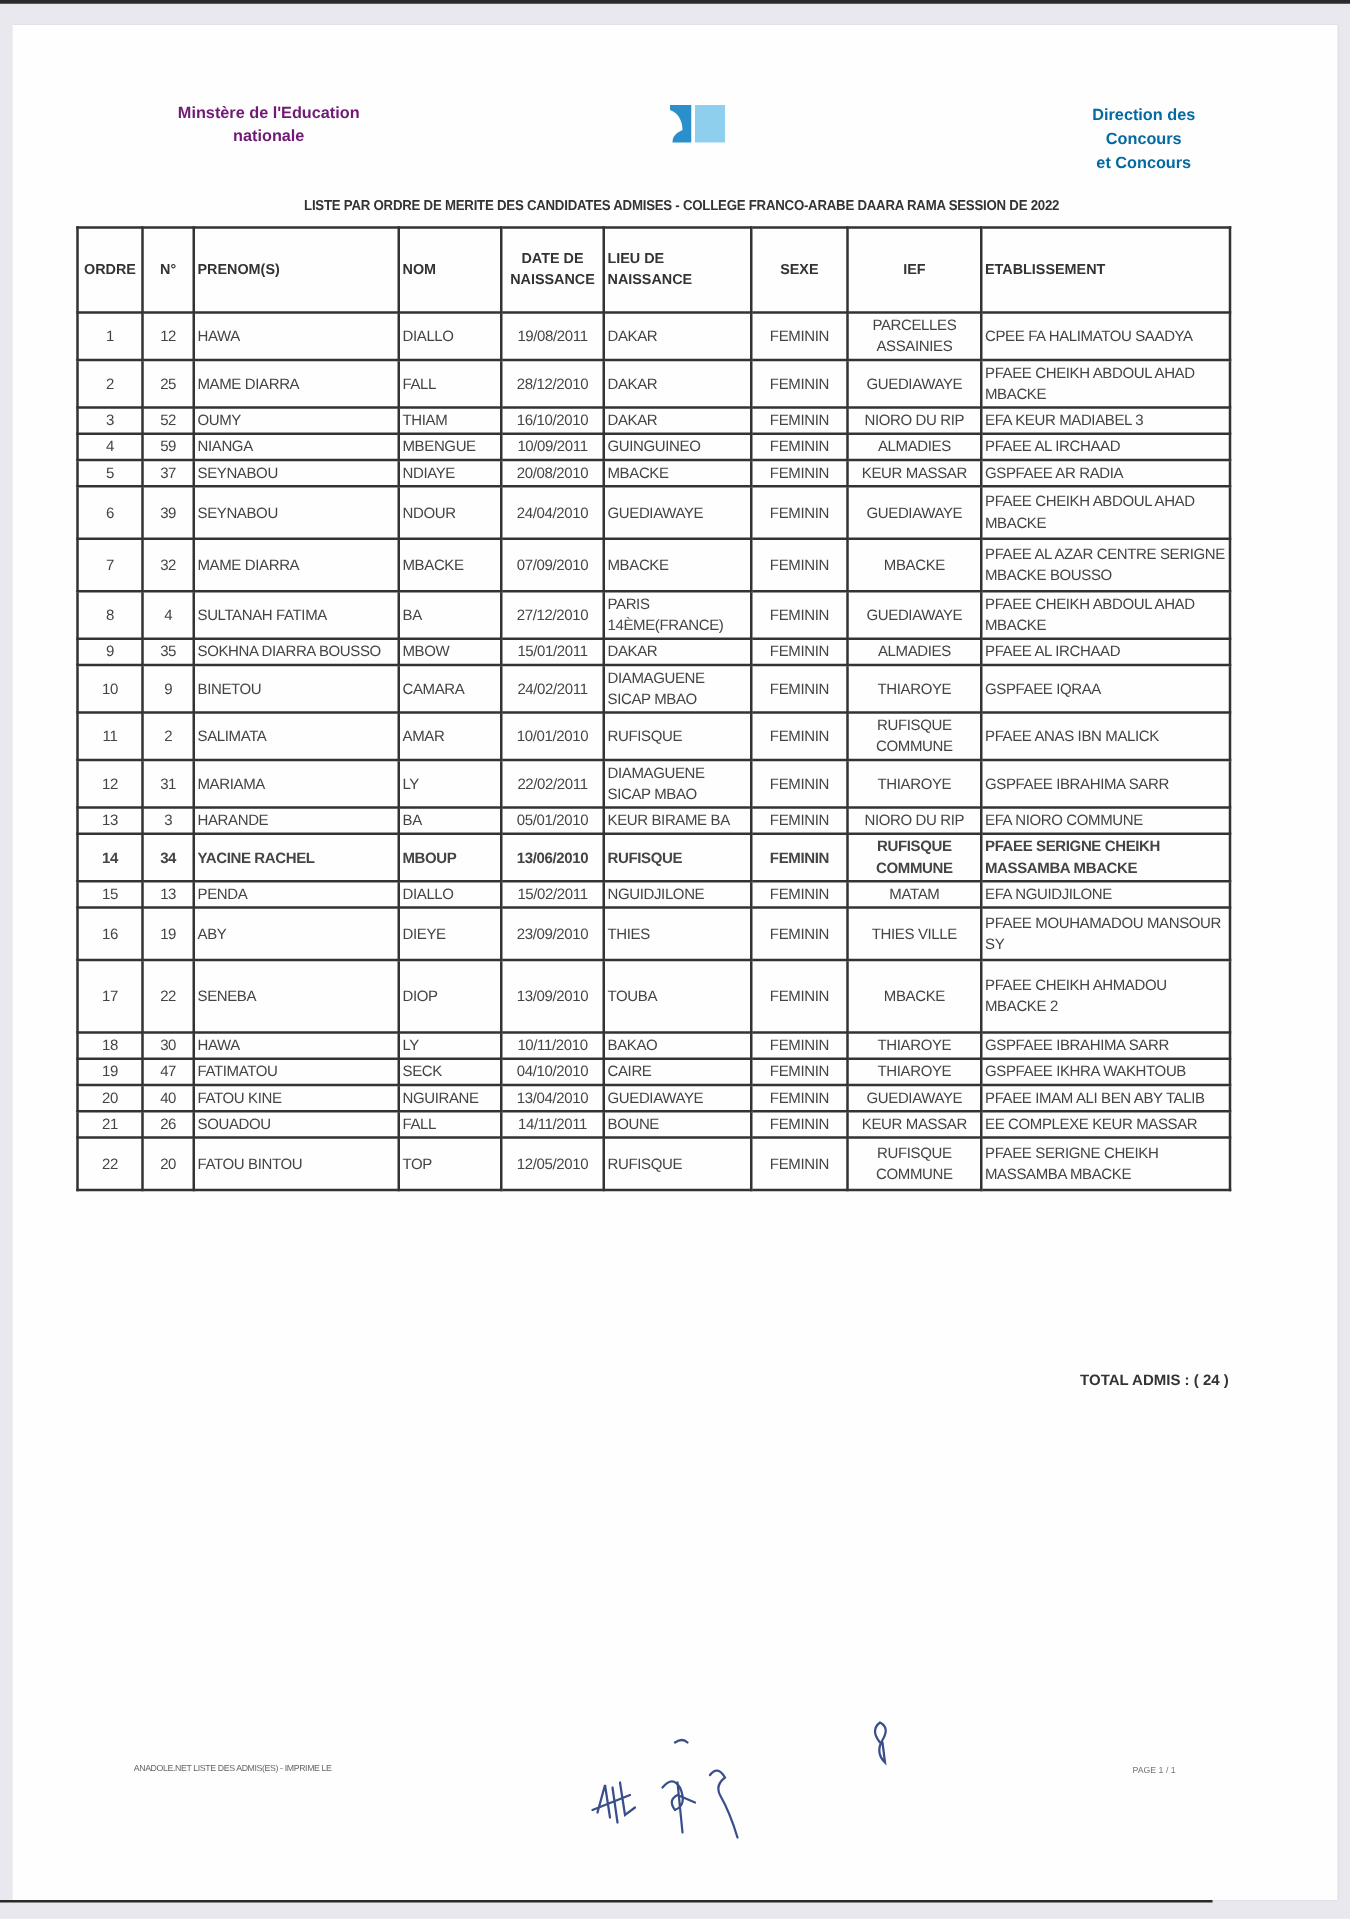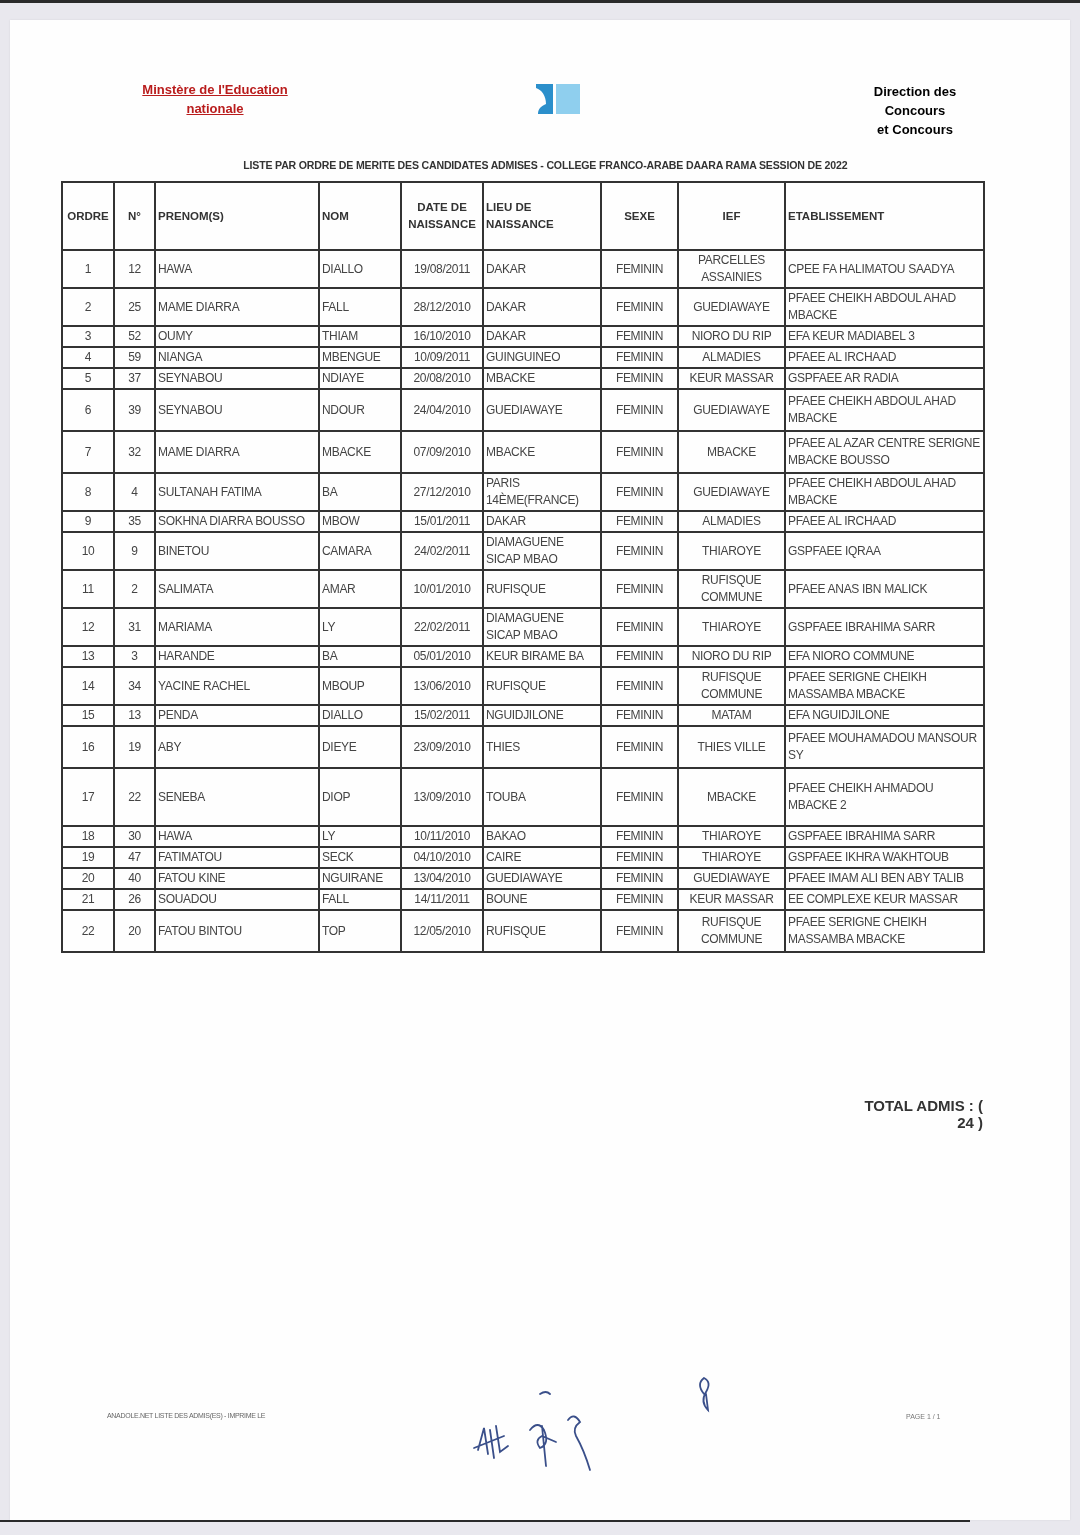--- a/index.html
+++ b/index.html
@@ -6,35 +6,35 @@
   body {
     width:1080px; height:1535px; background:#e9e8ee; position:relative; overflow:hidden;
     font-family:"Liberation Sans", sans-serif; color:#222;
   }
   .topbar { position:absolute; left:0; top:0; width:1080px; height:3px; background:#2a2a2a; }
   .page {
     position:absolute; left:10px; top:20px; width:1060px; height:1500px; background:#fefefe;
     box-shadow:0 0 2px rgba(0,0,0,0.08);
   }
   .bottomline { position:absolute; left:0; top:1520px; width:970px; height:2px; background:#2a2a2a; }
-  .hdr-left { position:absolute; left:115px; top:80px; width:200px; text-align:center; font-size:13px; font-weight:bold; line-height:19px; color:#b91c1c;text-decoration:underline; }
-  .hdr-right { position:absolute; left:855px; top:82px; width:120px; text-align:center; font-size:13px; font-weight:bold; line-height:19px; color:#000000; }
+  .hdr-left { position:absolute; left:115px; top:80px; width:200px; text-align:center; font-size:13px; font-weight:bold; line-height:19px; color:#701a75; }
+  .hdr-right { position:absolute; left:855px; top:82px; width:120px; text-align:center; font-size:13px; font-weight:bold; line-height:19px; color:#0369a1; }
   .logo { position:absolute; left:522px; top:80px; width:62px; height:36px; }
   .title { position:absolute; left:60px; top:159px; width:1055px; text-align:center; font-size:11.5px; font-weight:bold; letter-spacing:-0.2px; color:#333; transform:scaleX(0.92); transform-origin:left; }
   table {
     position:absolute; left:61px; top:181px; width:922px; border-collapse:collapse; table-layout:fixed;
     font-size:12px; color:#444;
   }
   th, td { border:2px solid #333; padding:0 2px; line-height:17px; }
   th { font-weight:bold; font-size:11.5px; color:#333; height:66px; }
   td.c { text-align:center; }
   td.l { text-align:left; }
   th.l { text-align:left; }
   .txt { letter-spacing:-0.3px; }
-  .total { position:absolute; left:850px; top:1097px; width:133px; text-align:right; font-size:15px; font-weight:bold; color:#333; }
+  .total { position:absolute; left:850px; top:1097px; width:133px; text-align:right; font-size:12px; font-weight:bold; color:#333; }
   .foot-left { position:absolute; left:107px; top:1412px; font-size:7px; color:#666; letter-spacing:-0.3px; }
   .foot-right { position:absolute; left:906px; top:1413px; font-size:7px; color:#777; }
   .sig { position:absolute; left:460px; top:1370px; width:260px; height:110px; }
 </style>
 </head>
 <body>
 
 <div class="topbar"></div>
 <div class="page"></div>
 <div class="bottomline"></div>
@@ -219,21 +219,21 @@
         <td class="c txt">13</td>
         <td class="c txt">3</td>
         <td class="l txt">HARANDE</td>
         <td class="l txt">BA</td>
         <td class="c txt">05/01/2010</td>
         <td class="l txt">KEUR BIRAME BA</td>
         <td class="c txt">FEMININ</td>
         <td class="c txt">NIORO DU RIP</td>
         <td class="l txt">EFA NIORO COMMUNE</td>
       </tr>
-      <tr style="height: 38px;">
+      <tr style="height: 38px; font-weight: bold;">
         <td class="c txt">14</td>
         <td class="c txt">34</td>
         <td class="l txt">YACINE RACHEL</td>
         <td class="l txt">MBOUP</td>
         <td class="c txt">13/06/2010</td>
         <td class="l txt">RUFISQUE</td>
         <td class="c txt">FEMININ</td>
         <td class="c txt">RUFISQUE COMMUNE</td>
         <td class="l txt">PFAEE SERIGNE CHEIKH MASSAMBA MBACKE</td>
       </tr>

